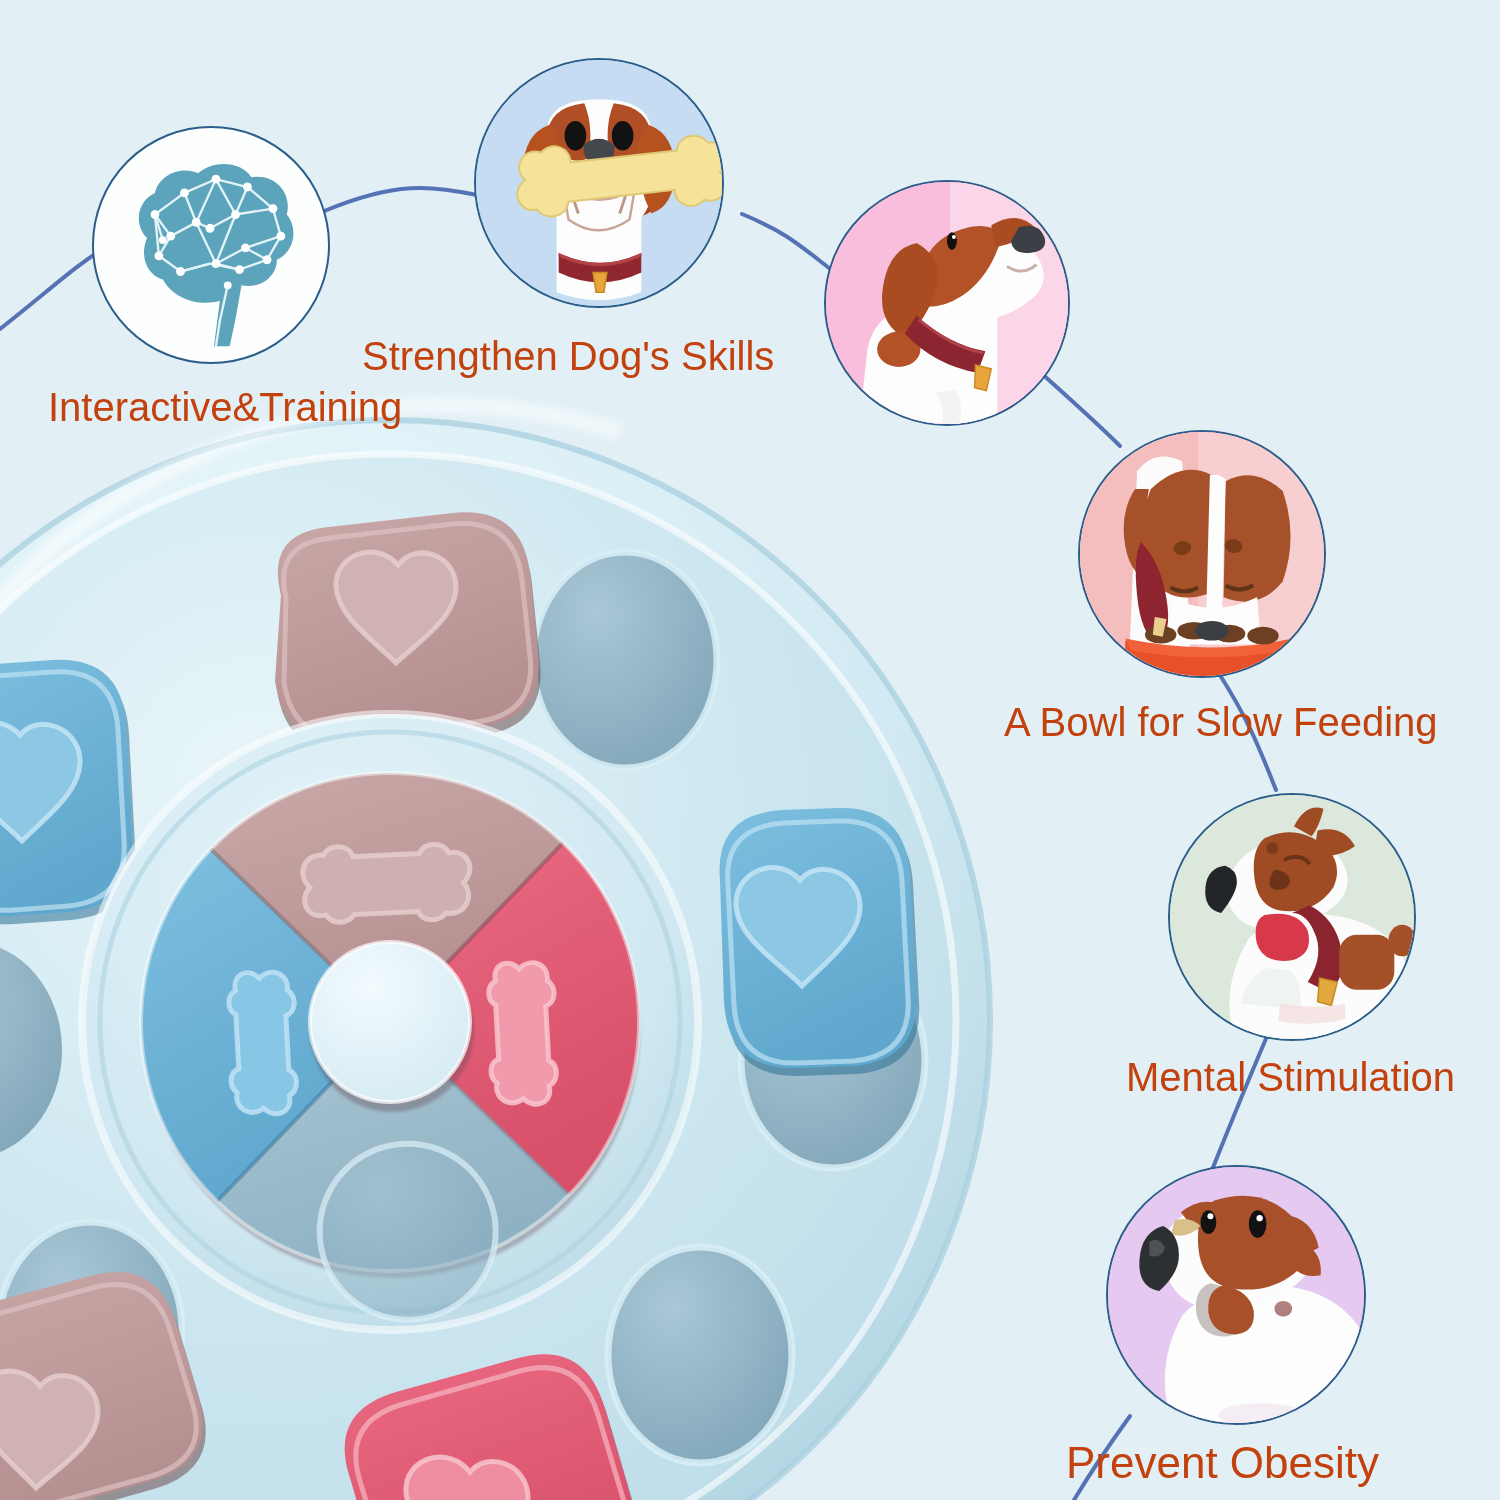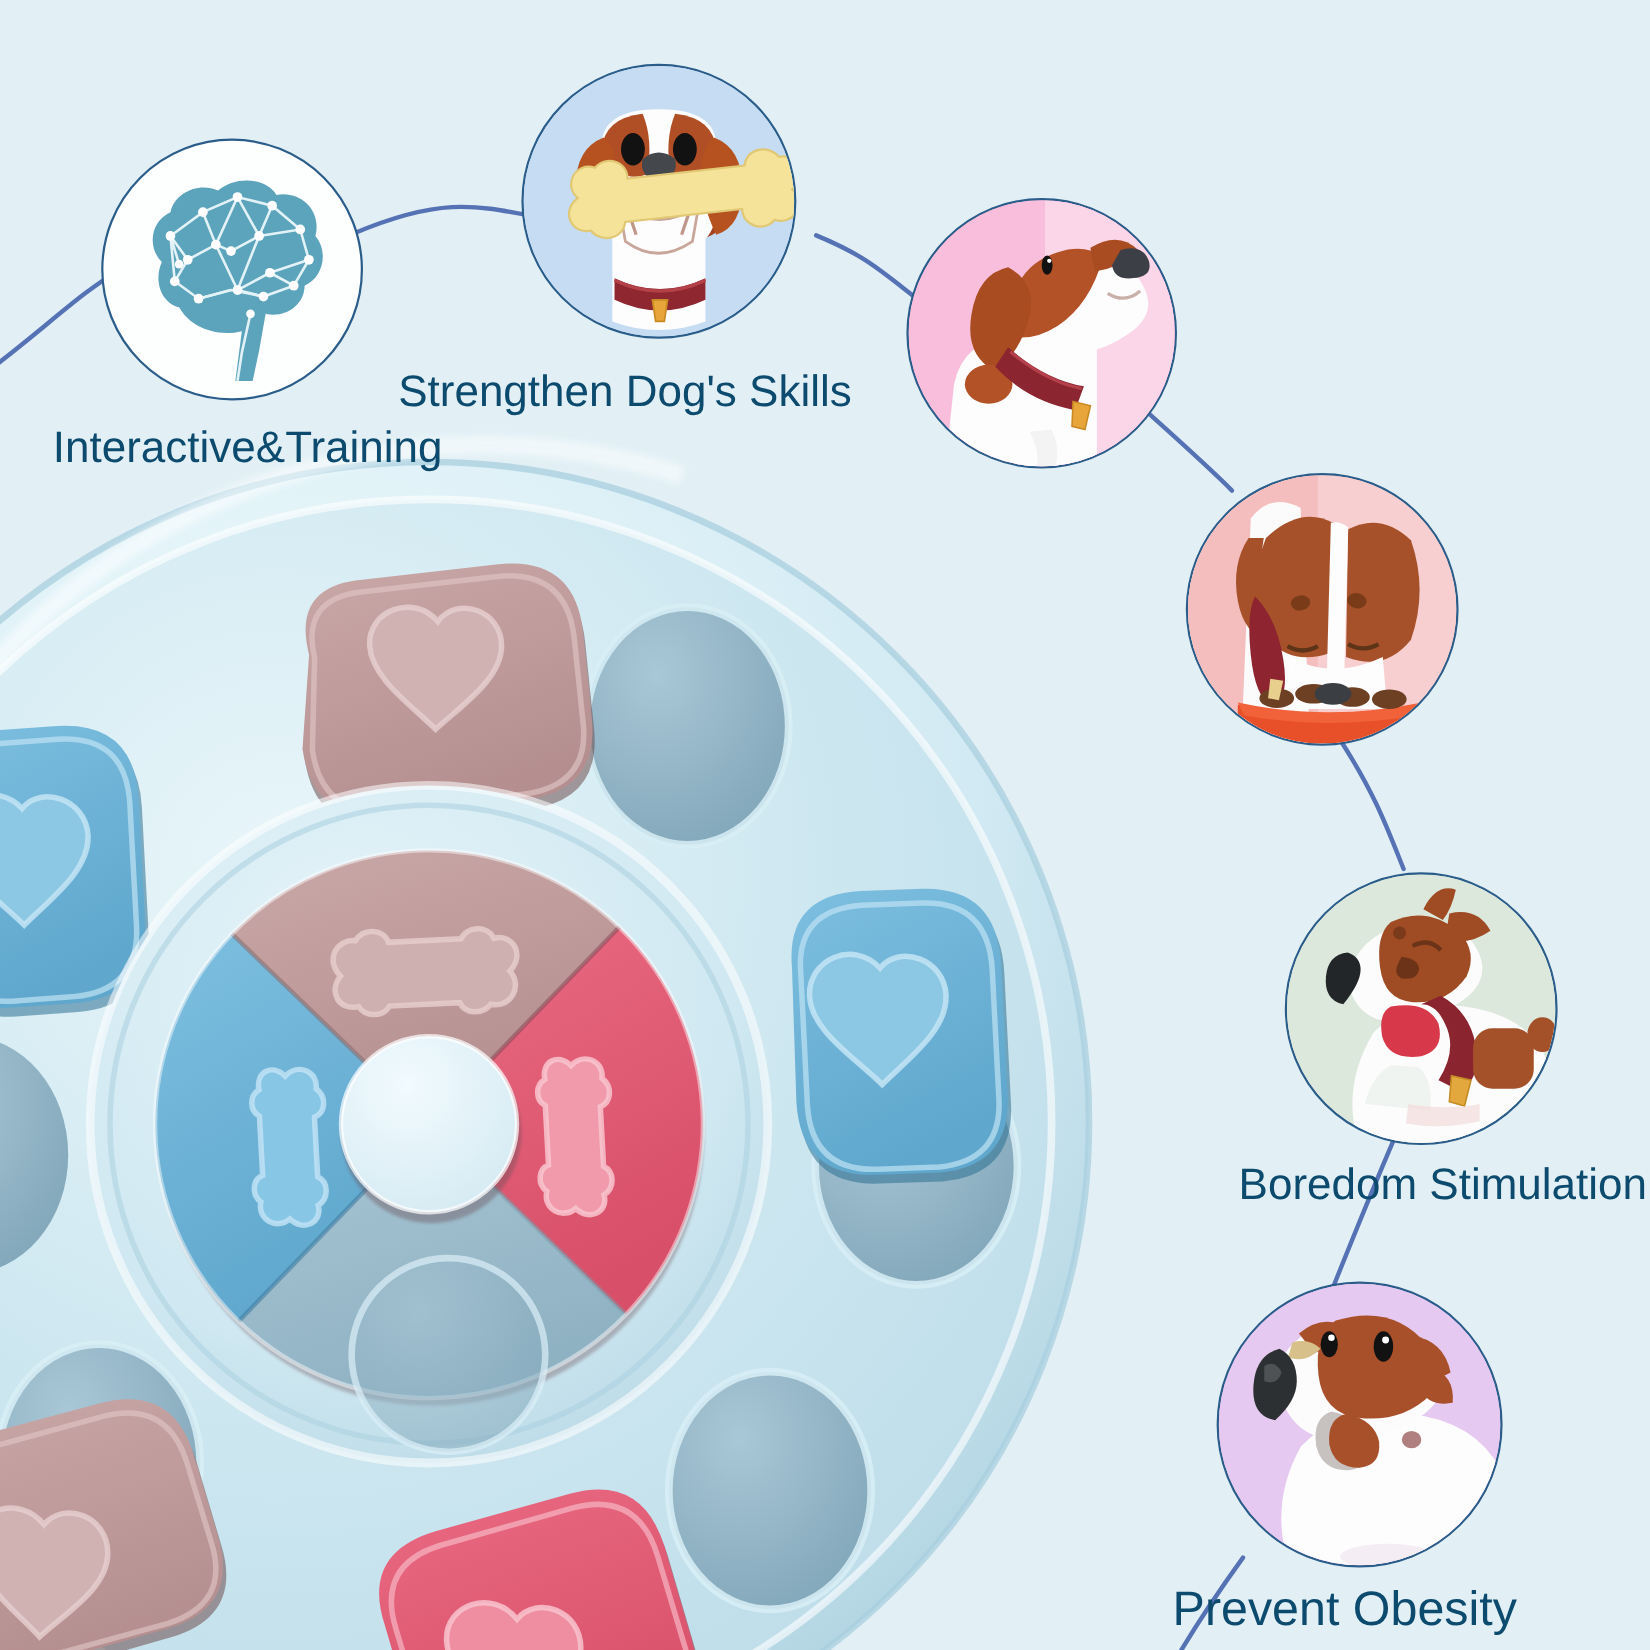--- a/index.html
+++ b/index.html
@@ -6,21 +6,21 @@
   body{
     width:1500px;height:1500px;overflow:hidden;
     background:#e2f0f5;
     font-family:"Liberation Sans","DejaVu Sans",sans-serif;
     position:relative;
   }
   .stage{position:absolute;inset:0;}
   .svg-layer{position:absolute;left:0;top:0;width:1500px;height:1500px;}
   .label{
     position:absolute;
-    color:#0c4a6e;
+    color:#c2410c;
     font-family:"Liberation Sans","DejaVu Sans",sans-serif;
     font-weight:400;
     white-space:nowrap;
     letter-spacing:0px;
     line-height:1.12;
   }
   .label.two{white-space:pre-line;text-align:center;}
   .bubble{
     position:absolute;
     border-radius:50%;
@@ -418,18 +418,19 @@
 
       <ellipse cx="156" cy="252" rx="44" ry="12" fill="#efe7ef" opacity="0.7"></ellipse>
     </svg>
   </div>
 
   <div class="label" style="left:48px;top:385px;font-size:40px;">Interactive&amp;Training</div>
 
   <div class="label" style="left:362px;top:334px;font-size:40px;">Strengthen Dog's Skills</div>
 
 
-
-  <div class="label" style="left:1126px;top:1055px;font-size:40px;">Boredom Stimulation</div>
+  <div class="label" style="left:1004px;top:700px;font-size:40px;">A Bowl for Slow Feeding</div>
+
+  <div class="label" style="left:1126px;top:1055px;font-size:40px;">Mental Stimulation</div>
 
   <div class="label" style="left:1066px;top:1438px;font-size:44px;">Prevent Obesity</div>
 
 </div>
 
 </body></html>

